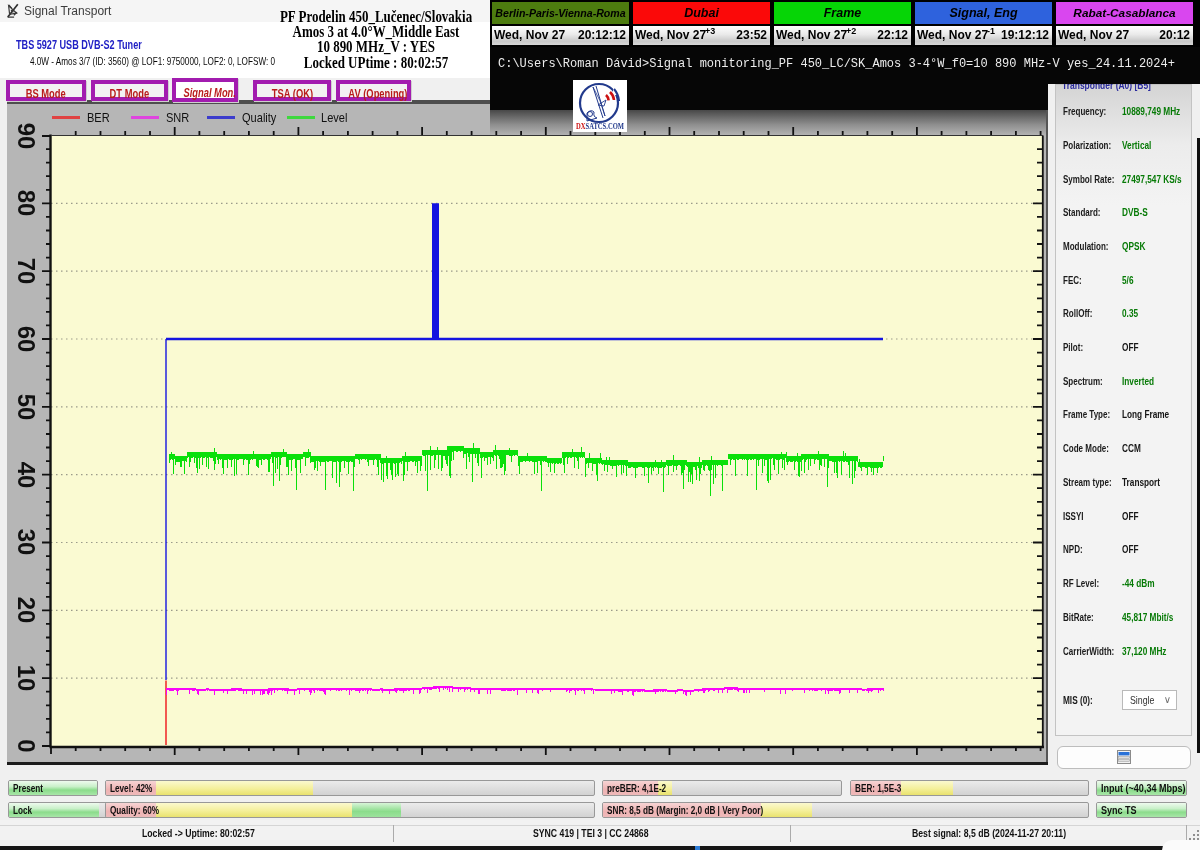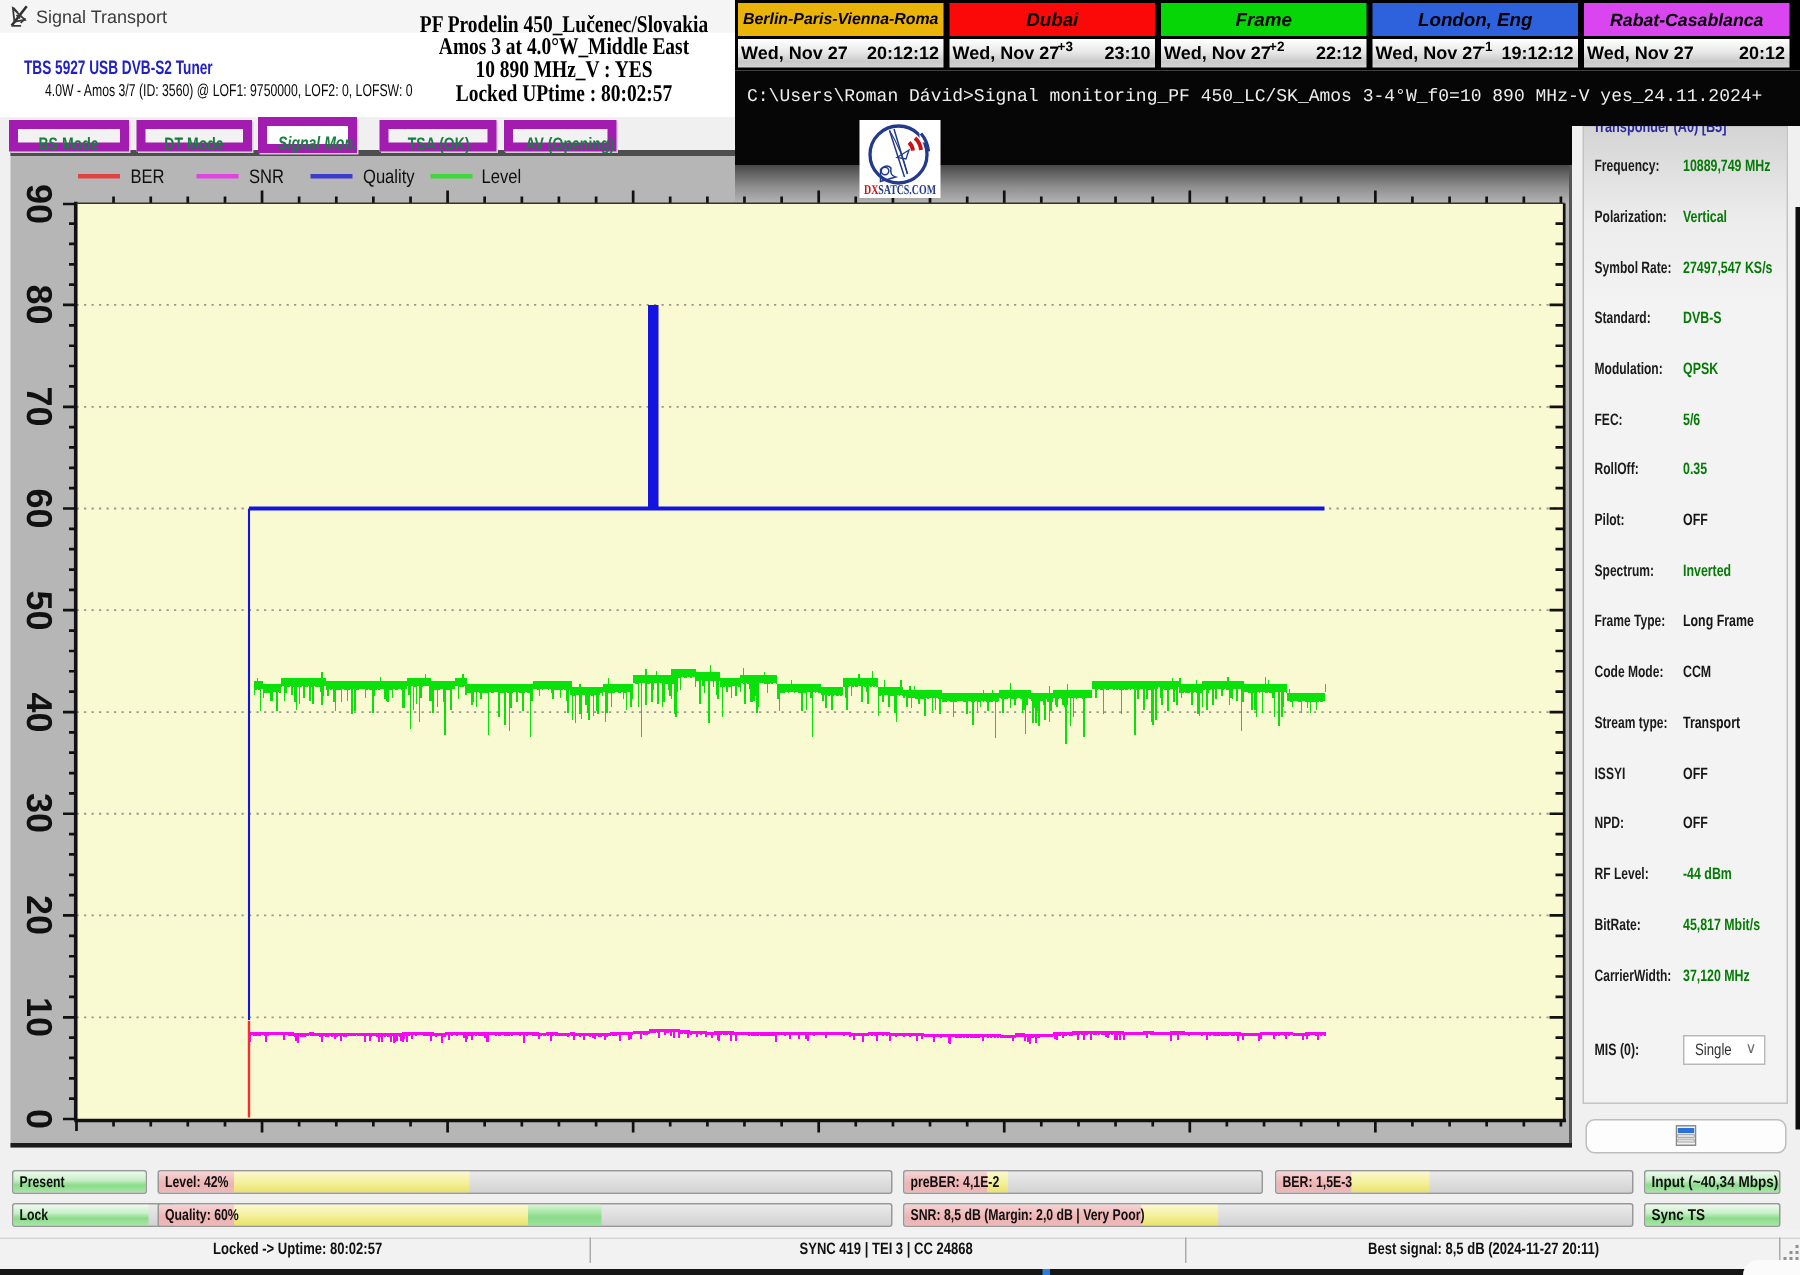--- a/index.html
+++ b/index.html
@@ -35,22 +35,22 @@
 .sup { position:absolute; left:72px; top:-4px; font-size:9px; }
 
 
 #console1 { left:490px; top:47px; width:710px; height:37px; background:#060606; z-index:5; }
 #console2 { left:490px; top:84px; width:558px; height:26px; background:#060606; z-index:5; }
 #ctext { left:498px; top:57px; font-family:"Liberation Mono",monospace;
   font-size:12px; color:#ededed; z-index:6; white-space:nowrap; }
 
 
 .tab { position:absolute; top:80px; height:21px; background:#f2f2f2;
-  border:6px solid #a21caf; box-shadow:1px 1px 0 #cfcfcf; text-align:center;
-  font-size:12px; font-weight:bold; line-height:20px; color:#15803d; white-space:nowrap; }
+  border:4px solid #a21caf; box-shadow:1px 1px 0 #cfcfcf; text-align:center;
+  font-size:12px; font-weight:bold; line-height:20px; color:#b91c1c; white-space:nowrap; }
 .tab span { display:inline-block; transform:scaleX(0.78); transform-origin:center; }
 .tab.act { top:78px; height:24px; background:#fff; line-height:23px; z-index:3;font-style:italic; }
 
 
 #panel { left:7px; top:100px; width:1041px; height:665px; background:#b6b6b6;
   border-top:4px solid #4e4e4e; border-bottom:3px solid #1c1c1c; }
 #grad { left:490px; top:110px; width:556px; height:27px;
   background:linear-gradient(#484848,#8f8f8f 55%,#b9b9b9); }
 #rightedge { left:1046px; top:84px; width:2px; height:678px; background:#555; }
 
@@ -206,38 +206,38 @@
 <div class="abs" id="missel"><i>Single</i><span>∨</span></div>
 <div class="abs" id="savebtn"></div>
 <div class="abs" style="left:1117px;top:750px"><svg width="14" height="14" viewBox="0 0 14 14">
 <rect x="0.5" y="0.5" width="13" height="13" fill="#f2f2f2" stroke="#8a8a8a"></rect>
 <rect x="1.5" y="2" width="11" height="3.4" fill="#2a72d8"></rect>
 <rect x="1.5" y="6.4" width="11" height="2" fill="#dfdfdf" stroke="#9a9a9a" stroke-width="0.5"></rect>
 <rect x="1.5" y="9.4" width="11" height="2" fill="#dfdfdf" stroke="#9a9a9a" stroke-width="0.5"></rect>
 </svg></div>
 
 <div class="abs" id="clocks">
-    <div class="chead" style="left:2px;background:#eab308;font-size:10.6px">Berlin-Paris-Vienna-Roma</div>
+    <div class="chead" style="left:2px;background:#4d7c0f;font-size:10.6px">Berlin-Paris-Vienna-Roma</div>
     <div class="cdate" style="left:2px">
       <span class="cd">Wed, Nov 27</span>
       <span class="ct">20:12:12</span>
     </div>
     <div class="chead" style="left:143px;background:#fb0909;font-size:12.5px">Dubai</div>
     <div class="cdate" style="left:143px">
       <span class="cd">Wed, Nov 27</span>
       <span class="sup">+3</span>
-      <span class="ct">23:10</span>
+      <span class="ct">23:52</span>
     </div>
     <div class="chead" style="left:284px;background:#06d506;font-size:12.5px">Frame</div>
     <div class="cdate" style="left:284px">
       <span class="cd">Wed, Nov 27</span>
       <span class="sup">+2</span>
       <span class="ct">22:12</span>
     </div>
-    <div class="chead" style="left:425px;background:#2e62dd;font-size:12.5px">London, Eng</div>
+    <div class="chead" style="left:425px;background:#2e62dd;font-size:12.5px">Signal, Eng</div>
     <div class="cdate" style="left:425px">
       <span class="cd">Wed, Nov 27</span>
       <span class="sup">-1</span>
       <span class="ct">19:12:12</span>
     </div>
     <div class="chead" style="left:566px;background:#d946ef;font-size:11.8px">Rabat-Casablanca</div>
     <div class="cdate" style="left:566px">
       <span class="cd">Wed, Nov 27</span>
       <span class="ct">20:12</span>
     </div>

